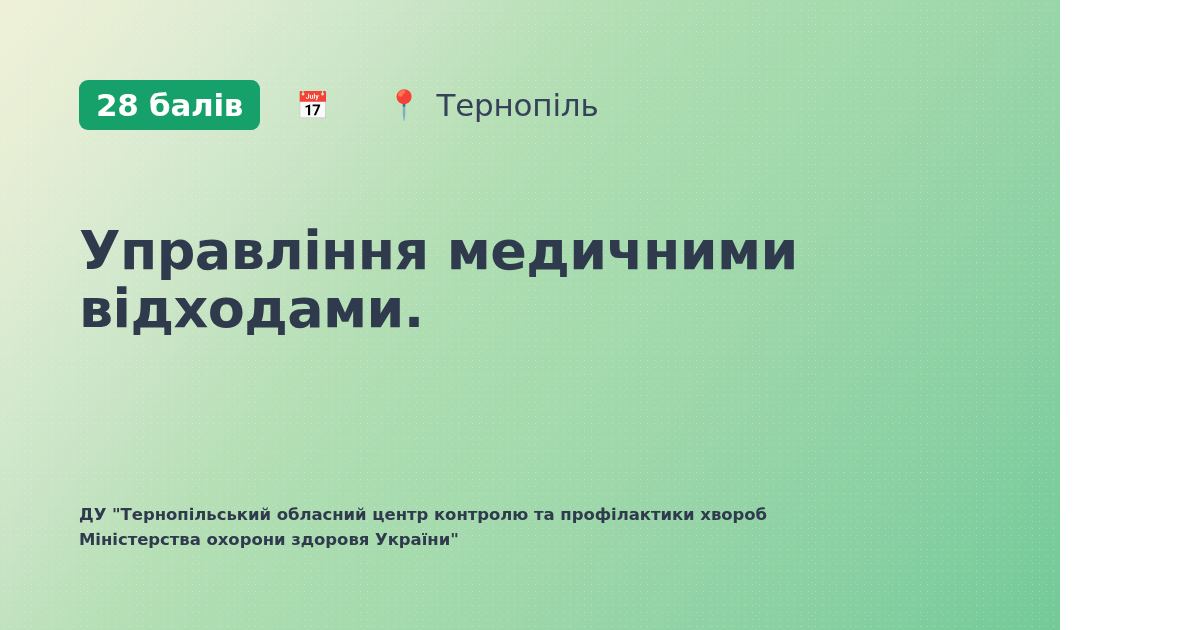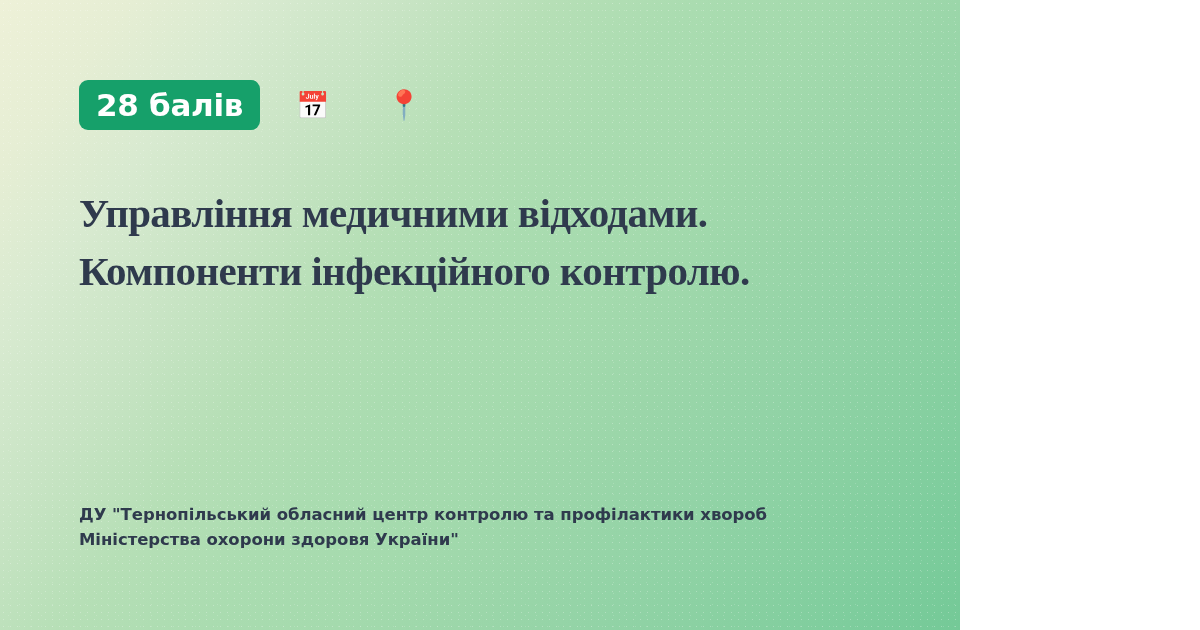--- a/index.html
+++ b/index.html
@@ -8,21 +8,21 @@
   }
   body {
     width: 1200px;
     height: 630px;
     overflow: hidden;
     font-family: "DejaVu Sans", "Liberation Sans", sans-serif;
   }
 
   .poster {
     position: relative;
-    width: 960px;
+    width: 1060px;
     height: 630px;
     box-sizing: border-box;
     
     background:
       linear-gradient(128deg,
         #eef1d8 0%,
         #e6eed4 9%,
         #d8ead0 18%,
         #c8e4c4 28%,
         #b6dfb6 38%,
@@ -98,28 +98,27 @@
   .meta-emoji {
     font-size: 27px;
     line-height: 1;
     margin-right: 12px;
     display: inline-block;
   }
   .emoji-pin { font-size: 29px; margin-right: 14px; }
 
   
   .title {
-    margin-top: 54px;
+    margin-top: 92px;
     color: #2f3a4d;
-    font-size: 41px;
+    font-size: 54px;
     font-weight: bold;
     line-height: 58px;
     letter-spacing: -0.6px;
     max-width: 1060px;
-    font-family: Liberation Serif, serif;
   }
   .title-line { display: block; }
 
   
   .footer {
     position: absolute;
     left: 79px;
     bottom: 78px;
     z-index: 2;
     color: #2f3a4d;
@@ -143,27 +142,27 @@
     <div class="meta-row">
 
       <span class="badge">28 балів</span>
 
       <span class="meta-item meta-date">
         <span class="meta-emoji">📅</span>
       </span>
 
       <span class="meta-item meta-place">
         <span class="meta-emoji emoji-pin">📍</span>
+        <span>Тернопіль</span>
       </span>
 
     </div>
 
     <h1 class="title">
       <span class="title-line">Управління медичними відходами.</span>
-      <span class="title-line">Компоненти інфекційного контролю.</span>
     </h1>
 
   </div>
 
   <div class="footer">
     <span class="footer-line">ДУ "Тернопільський обласний центр контролю та профілактики хвороб</span>
     <span class="footer-line">Міністерства охорони здоровя України"</span>
   </div>
 
 </div>

